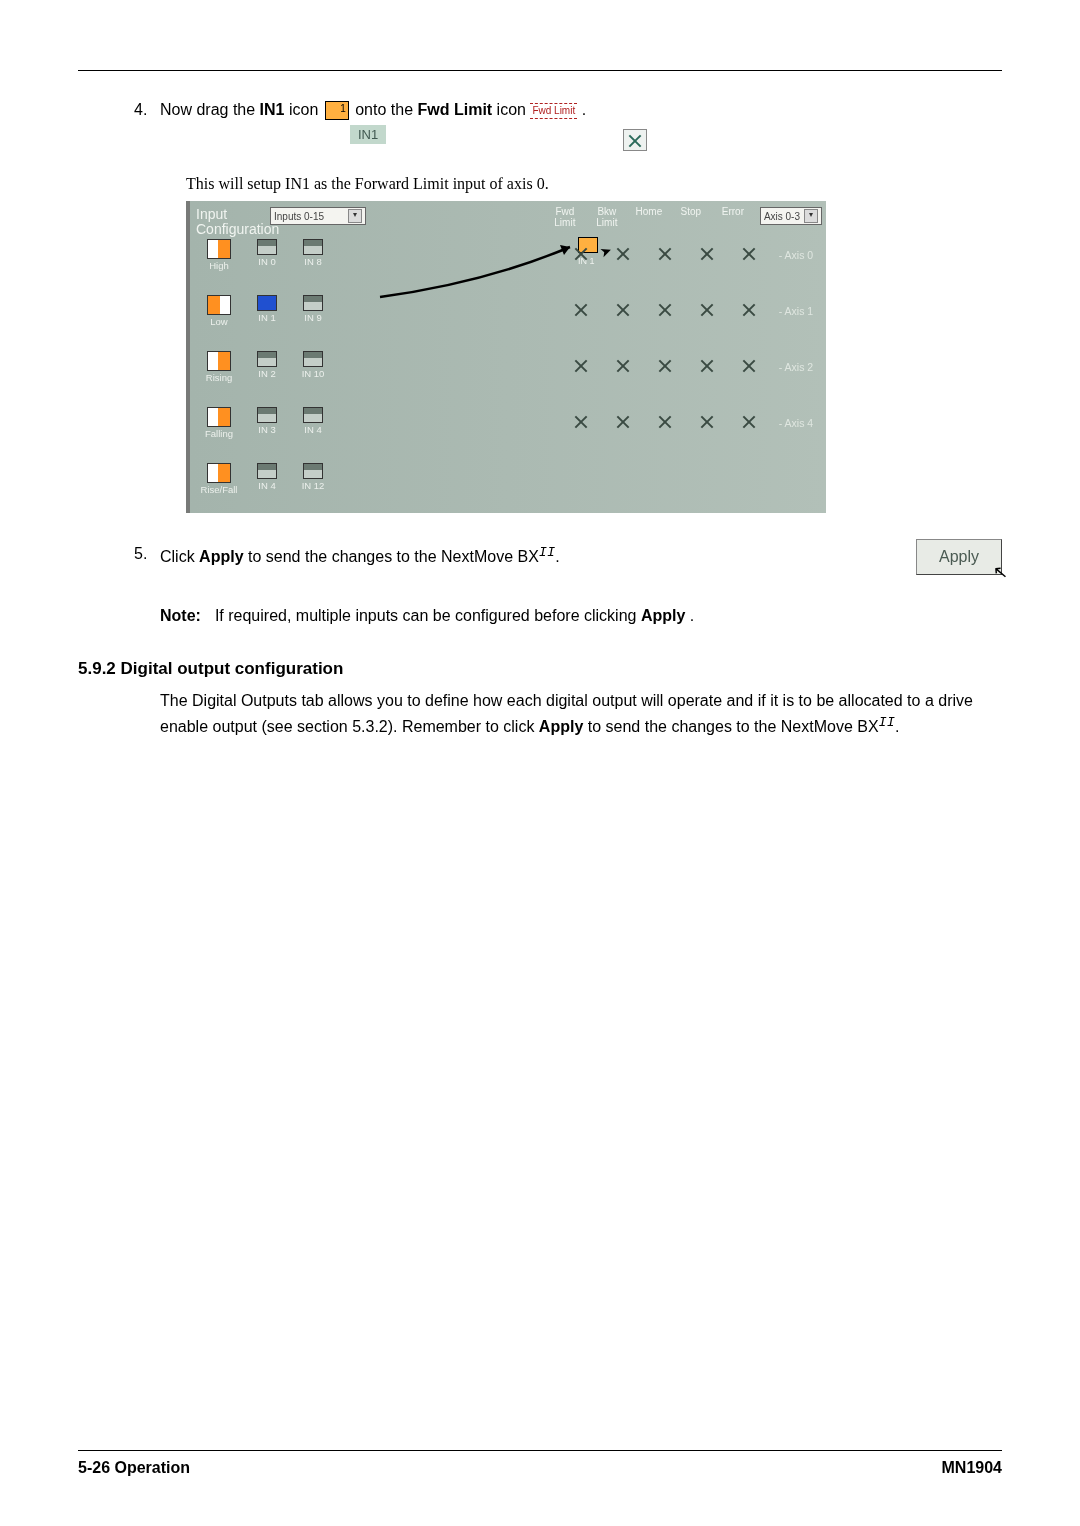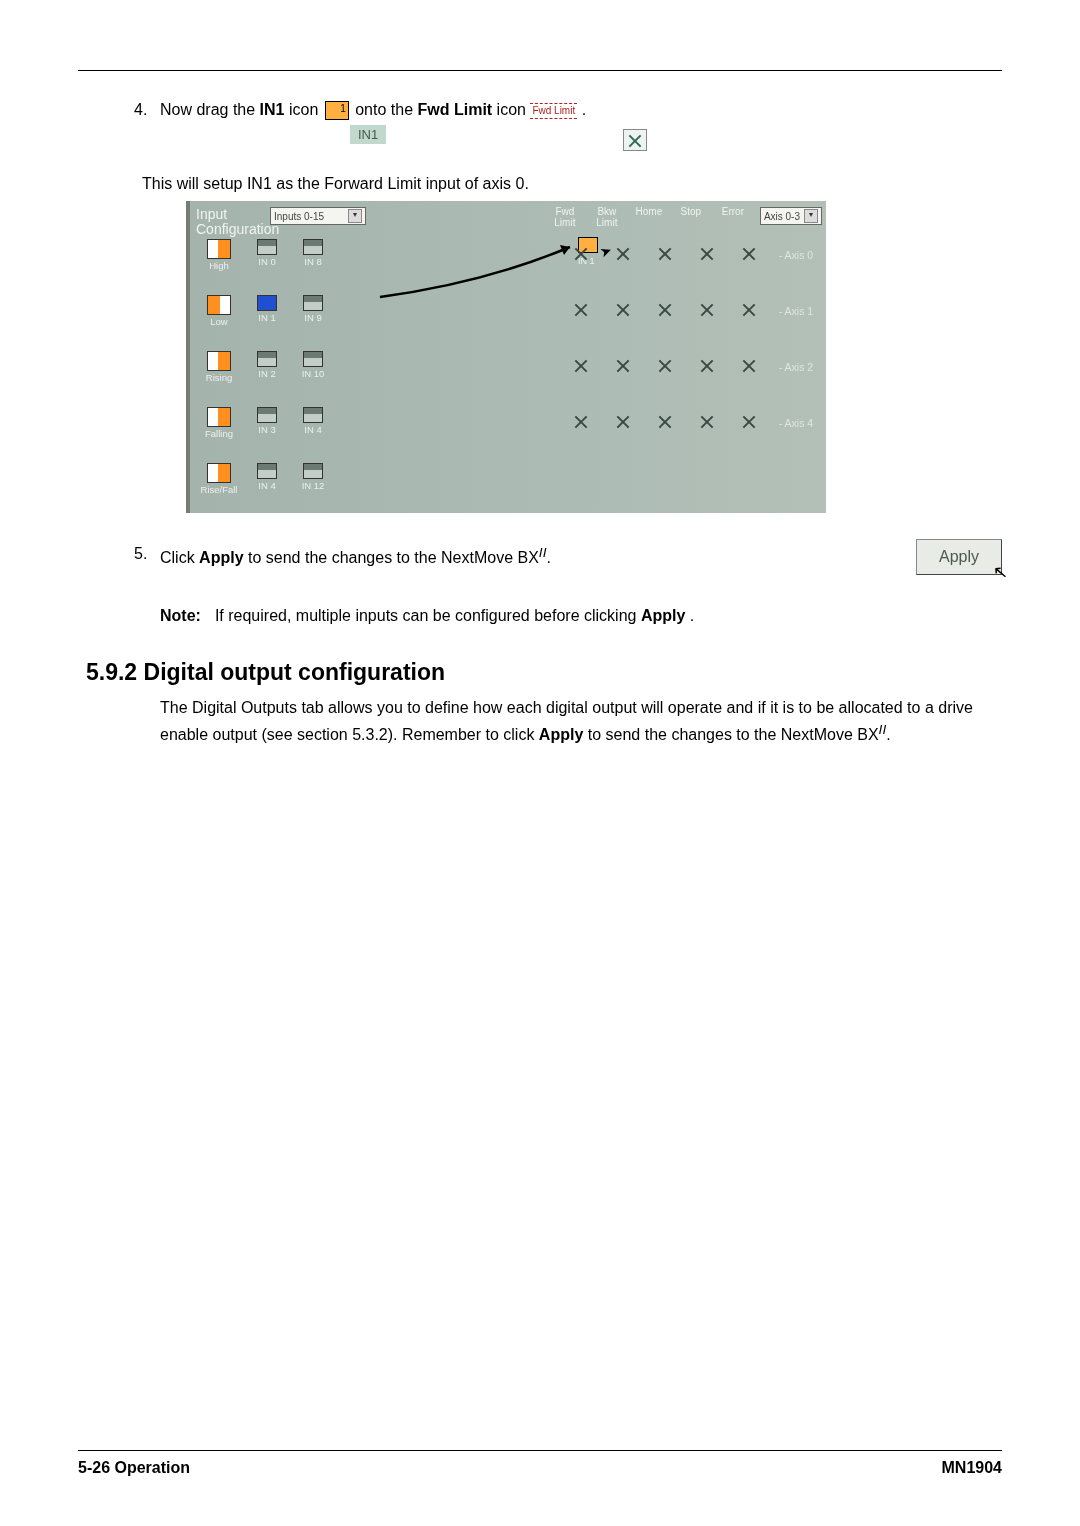--- a/index.html
+++ b/index.html
@@ -95,23 +95,24 @@
     content: "";
     position: absolute;
     left: 3px; right: 3px;
     top: 50%; height: 2px;
     background: #2a6a5a;
   }
   .x-box::before { transform: rotate(45deg); }
   .x-box::after { transform: rotate(-45deg); }
 
   .after-img-text {
-    margin-left: 64px;
+    margin-left: 108px;
     margin-top: 20px;
     margin-bottom: 6px;
+    font-family: Liberation Serif, serif;
   }
 
   
   .config-block {
     margin-left: 108px;
     margin-top: 8px;
     width: 636px;
     background: linear-gradient(to right, #a4b4ac, #b2c0b8);
     border-left: 4px solid #787a78;
     position: relative;
@@ -336,29 +337,29 @@
     margin-left: 82px;
     margin-top: 32px;
     display: flex;
   }
   .note-label {
     font-weight: bold;
     margin-right: 14px;
   }
 
   h3.section-heading {
-    font-size: 23px;
+    font-size: 17px;
     font-weight: bold;
-    margin: 34px 0 10px 8px;
+    margin: 34px 0 10px 0;
   }
   .section-body {
     margin-left: 82px;
     line-height: 1.45;
   }
-  .super { font-style: italic; font-size: 0.85em; vertical-align: super; }
+  .super { font-style: italic; font-size: 0.85em; vertical-align: super; font-family: Liberation Mono, monospace; }
 
   .footer {
     display: flex;
     justify-content: space-between;
     padding-top: 8px;
     font-weight: bold;
   }
 </style>
 </head>
 <body>

